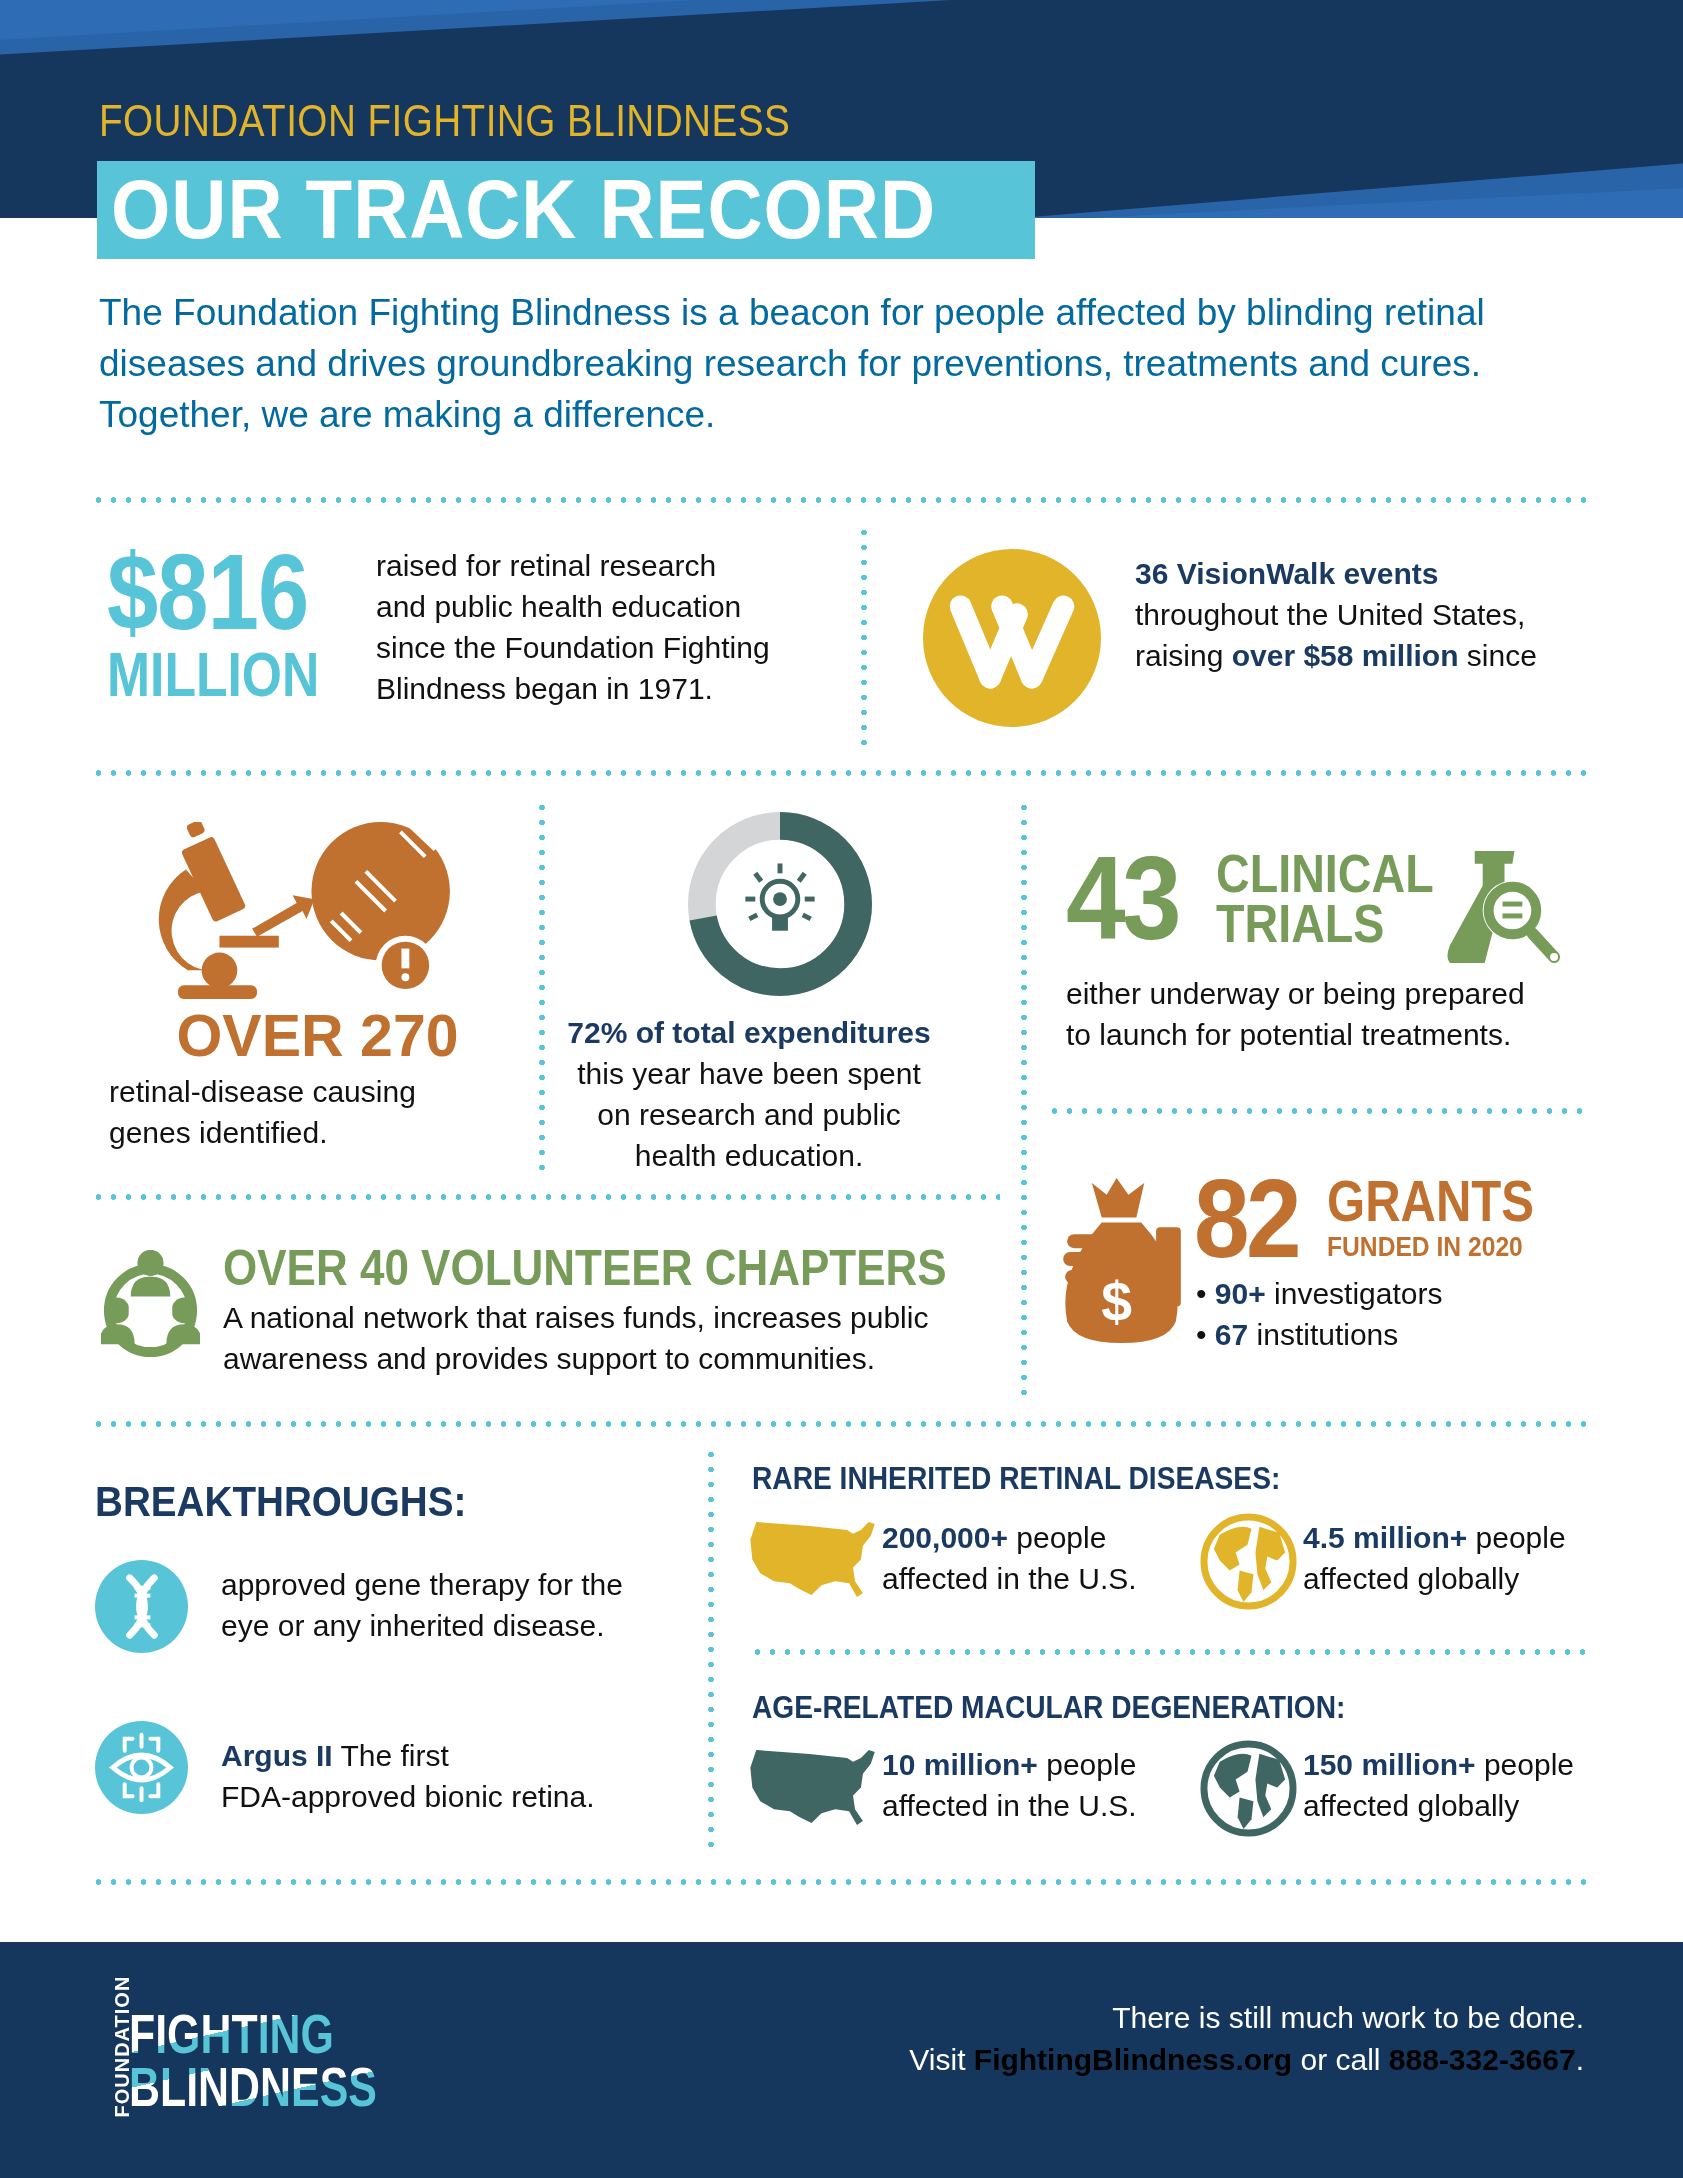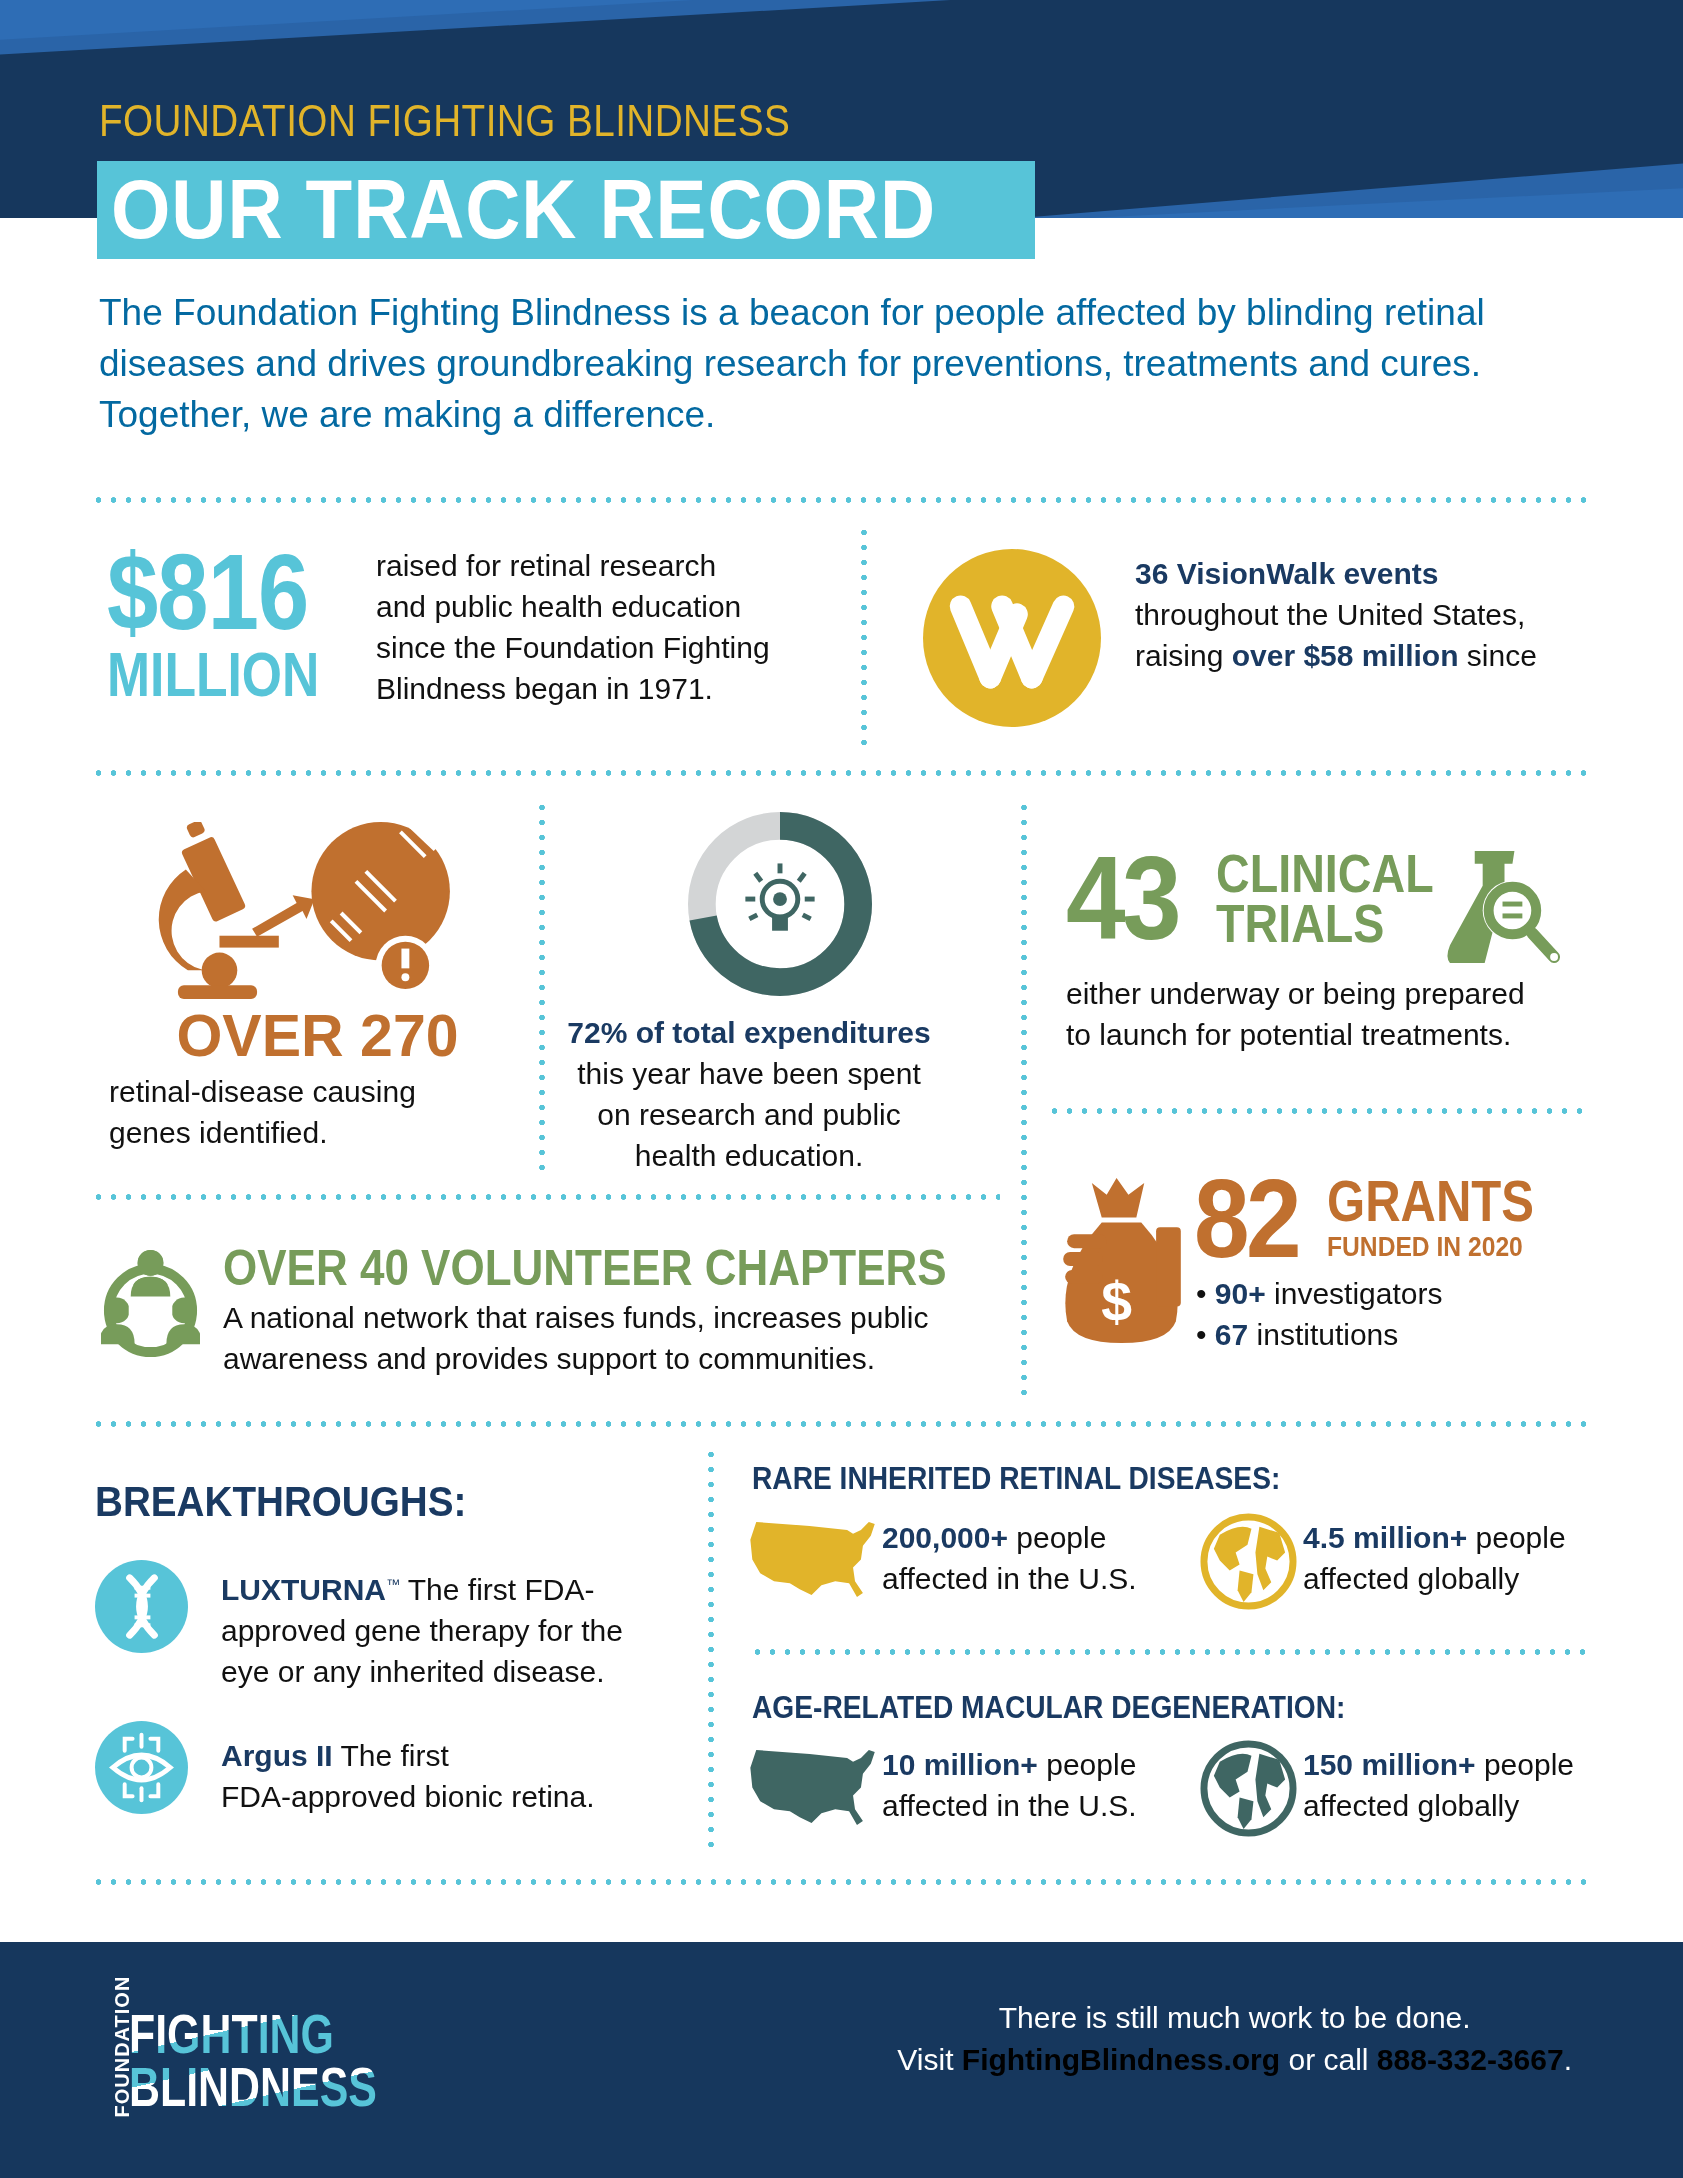--- a/index.html
+++ b/index.html
@@ -22,21 +22,21 @@
   .vdot { position:absolute; width:6px; background-image:radial-gradient(circle, #57c4d8 2.6px, transparent 3px); background-size:6px 15px; background-repeat:repeat-y; }
 
   .big-cyan { color:#57c4d8; font-weight:bold; }
   .navy { color:#1a3a62; font-weight:bold; }
   .orange { color:#c0702f; }
   .green { color:#779c5a; }
   .body-txt { font-size:30px; line-height:41px; color:#111; }
 
   
   #footer { left:0; top:1942px; width:1683px; height:236px; background:#16375d; }
-  #footer-text { right:111px; top:1997px; text-align:center; font-size:30px; line-height:42px; color:#fff; }
+  #footer-text { right:99px; top:1997px; text-align:right; font-size:30px; line-height:42px; color:#fff; }
   #footer-text .link { color:#000000; font-weight:bold; }
 </style>
 </head>
 <body>
 
 <div id="header" class="abs">
   <svg width="1683" height="218" viewBox="0 0 1700 220">
     <polygon points="0,0 960,0 0,55" fill="#2a64a8"></polygon>
     <polygon points="0,0 700,0 0,40" fill="#2e6db5"></polygon>
     <polygon points="1030,220 1700,165 1700,220" fill="#2a64a8"></polygon>
@@ -203,21 +203,20 @@
   <path d="M35 18 Q65 47 35 76" stroke="#fff" stroke-width="7" fill="none" stroke-linecap="round"></path>
   <path d="M60 18 Q30 47 60 76" stroke="#fff" stroke-width="7" fill="none" stroke-linecap="round"></path>
   <g stroke="#fff" stroke-width="4">
       <line x1="40" y1="28" x2="56" y2="28"></line>
       <line x1="40" y1="36" x2="56" y2="36"></line>
       <line x1="40" y1="58" x2="56" y2="58"></line>
       <line x1="40" y1="66" x2="56" y2="66"></line>
     </g>
 </svg>
 <div class="abs body-txt" style="left:221px; top:1564px;">
-  <div><span class="navy">LUXTURNA</span><sup style="font-size:14px; color:#1a3a62;">™</sup><span> The first FDA-</span></div>
   <div>approved gene therapy for the</div>
   <div>eye or any inherited disease.</div>
 </div>
 
 <svg class="abs" style="left:95px; top:1721px;" width="93" height="93" viewBox="0 0 94 94">
   <circle cx="47" cy="47" r="47" fill="#57c4d8"></circle>
   <path d="M18 47 Q47 22 76 47 Q47 72 18 47 Z" stroke="#fff" stroke-width="5" fill="none"></path>
   <circle cx="47" cy="47" r="10" stroke="#fff" stroke-width="4" fill="none"></circle>
   <g stroke="#fff" stroke-width="4" fill="none" stroke-linecap="round">
     <path d="M30 30 L30 18 L38 18"></path>

